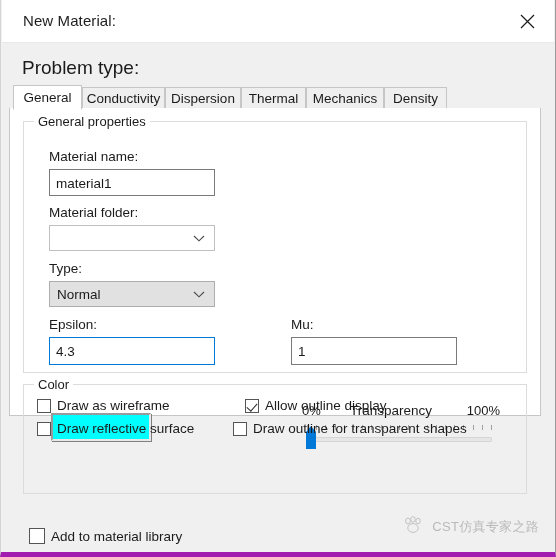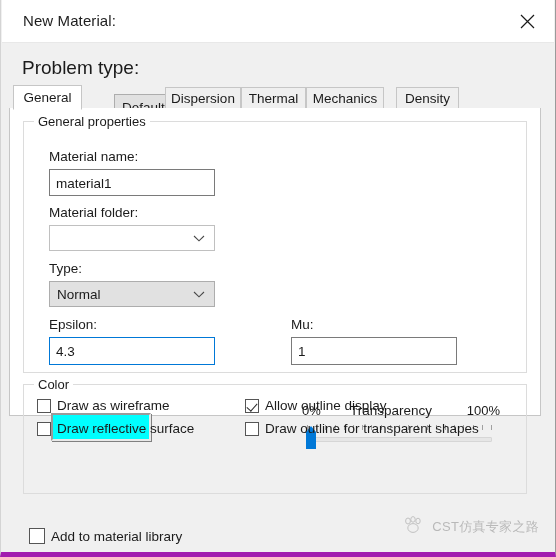--- a/index.html
+++ b/index.html
@@ -257,21 +257,21 @@
     width: 5px; height: 9px;
     border-right: 1.6px solid #2b2b2b;
     border-bottom: 1.6px solid #2b2b2b;
     transform: rotate(42deg);
   }
   .cb-label { font-size: 13.5px; color: #1b1b1b; }
 
   #chk-wireframe  { left: 36px;  top: 398px; }
   #chk-reflective { left: 36px;  top: 421px; }
   #chk-outline    { left: 244px; top: 398px; }
-  #chk-transp     { left: 244px; top: 421px; }
+  #chk-transp     { left: 232px; top: 421px; }
   #chk-library    { left: 28px;  top: 528px; }
 
   
   #watermark {
     position: absolute;
     right: 16px; bottom: 14px;
     display: flex; align-items: center; gap: 7px;
     opacity: .30;
     pointer-events: none;
   }
@@ -307,30 +307,33 @@
           <path d="M1 1.5 L6 6.3 L11 1.5" stroke="#4a4a4a" stroke-width="1.1" fill="none"></path>
         </svg>
       </span>
     </div>
   </div>
 
   <div id="tabstrip">
       <div class="tab selected" style="left: 4px; width: 69px;">
         <span>General</span>
       </div>
+      <div class="tab" style="left: 73px; width: 83px;">
+        <span>Conductivity</span>
+      </div>
       <div class="tab" style="left: 156px; width: 76px;">
         <span>Dispersion</span>
       </div>
       <div class="tab" style="left: 232px; width: 65px;">
         <span>Thermal</span>
       </div>
       <div class="tab" style="left: 297px; width: 78px;">
         <span>Mechanics</span>
       </div>
-      <div class="tab" style="left: 387px; width: 63px;">
+      <div class="tab" style="left: 375px; width: 63px;">
         <span>Density</span>
       </div>
     </div>
   <div id="tabline"></div>
 
   <div id="panel">
 
     <div id="group-general" class="groupbox">
       <div class="group-title">General properties</div>
 

